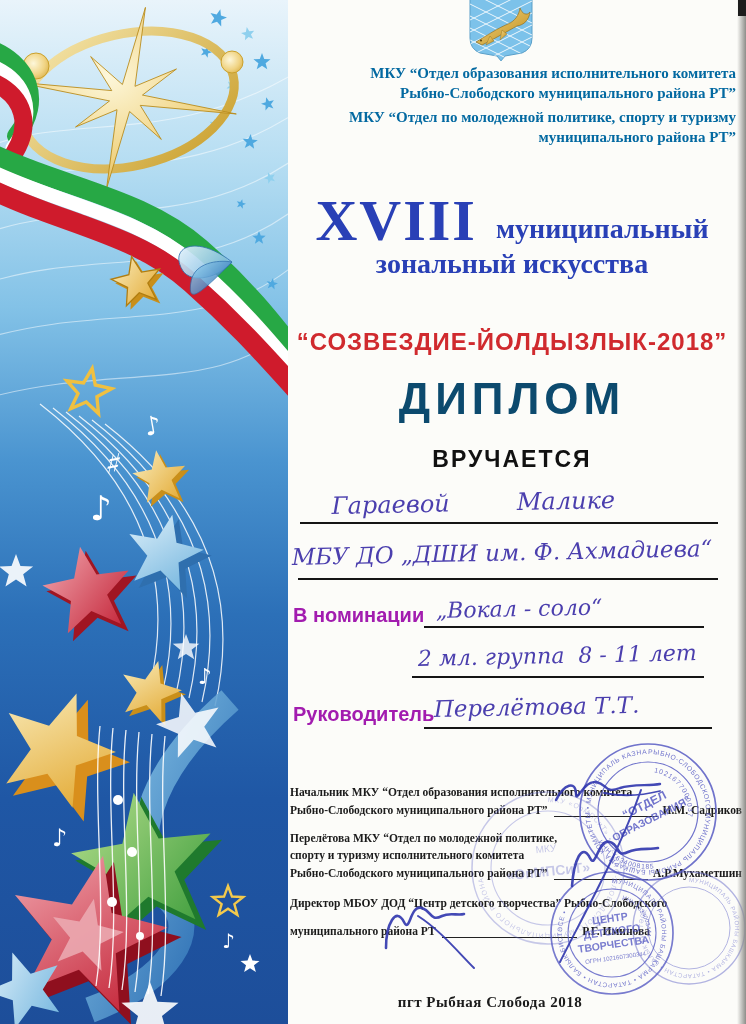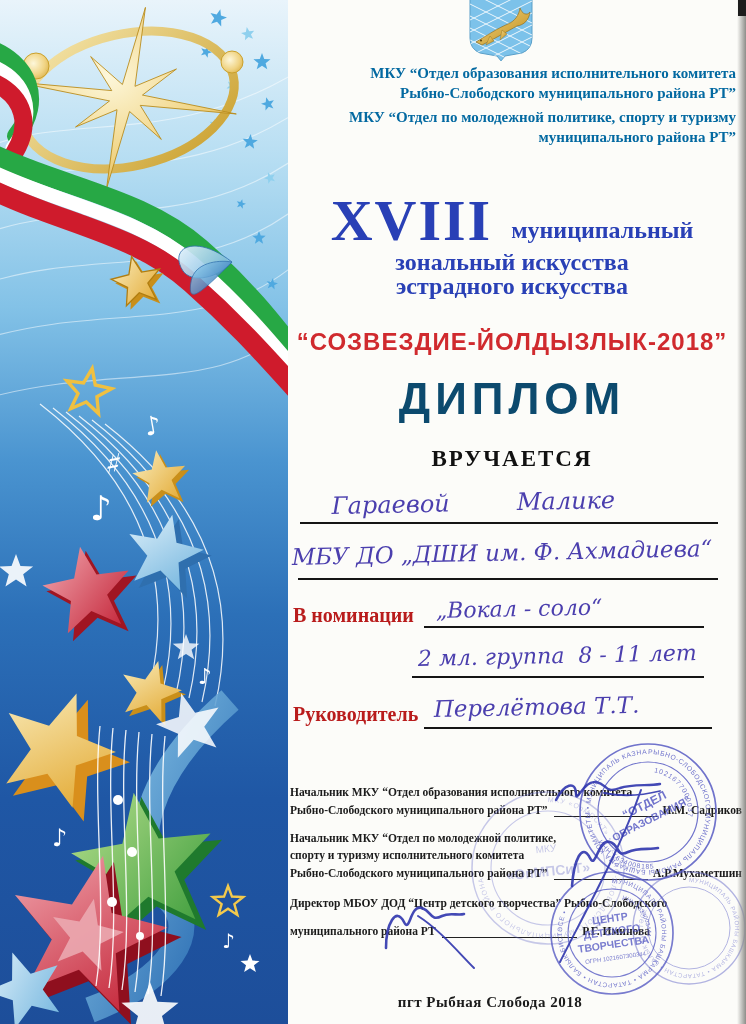--- a/index.html
+++ b/index.html
@@ -12,46 +12,46 @@
   
   .emblem{left:468px;top:0;width:66px;height:62px;}
   .org{left:288px;width:448px;text-align:right;font-weight:bold;
        font-size:15px;line-height:1.32;color:#0369a1;}
   .org1{top:64px;}
   .org2{top:108px;}
   
   .title{left:288px;top:192px;width:448px;text-align:center;color:#2940b6;
          font-weight:bold;line-height:1.0;}
   .title .roman{font-size:58px;letter-spacing:2px;vertical-align:-2px;margin-right:19px;}
-  .title .big{font-size:24px;}
+  .title .big{font-size:28px;}
   .festival{left:288px;top:328px;width:448px;text-align:center;
             font-family:"Liberation Sans",sans-serif;font-weight:bold;
             font-size:24px;letter-spacing:1px;color:#d02a2e;}
   .diploma{left:288px;top:374px;width:448px;text-align:center;
            font-family:"Liberation Sans",sans-serif;font-weight:bold;
            font-size:44px;letter-spacing:5px;color:#0c4a6e;}
   .awarded{left:288px;top:446px;width:448px;text-align:center;
-           font-family:Liberation Serif, serif;font-weight:bold;
+           font-family:Liberation Sans, sans-serif;font-weight:bold;
            font-size:23px;letter-spacing:2px;color:#111;}
   
   .hw{font-family:"DejaVu Serif",serif;font-style:italic;color:#4b3fae;
       white-space:pre;transform:rotate(-1.2deg);transform-origin:left bottom;}
   .hw-name{left:332px;top:492px;font-size:24px;word-spacing:26px;}
   .hw-school{left:292px;top:544px;font-size:23px;}
   .hw-nomination{left:436px;top:598px;font-size:22px;}
   .hw-group{left:418px;top:646px;font-size:22px;}
   .hw-leader{left:434px;top:696px;font-size:23px;}
   .rule{border-top:2px solid #151515;height:0;}
   .rule1{left:300px;top:522px;width:418px;}
   .rule2{left:298px;top:578px;width:420px;}
   .rule3{left:424px;top:626px;width:280px;}
   .rule4{left:412px;top:676px;width:292px;}
   .rule5{left:424px;top:727px;width:288px;}
-  .label{font-family:Liberation Serif, serif;font-weight:bold;
-         font-size:20px;color:#b91c1c;}
+  .label{font-family:Liberation Sans, sans-serif;font-weight:bold;
+         font-size:20px;color:#a21caf;}
   .lbl-nom{left:293px;top:604px;}
   .lbl-ruk{left:293px;top:703px;}
   
   .officials{left:290px;top:784px;width:452px;font-weight:bold;
              font-size:11.5px;line-height:1.55;color:#1b1b1b;}
   .sigrow{display:flex;align-items:flex-end;}
   .fill-line{flex:1;border-bottom:1.5px solid #222;margin:0 5px 3px 6px;min-width:30px;}
   .sig-name{white-space:nowrap;}
   .gap1{margin-top:10px;}
   .gap2{margin-top:12px;}
@@ -268,21 +268,20 @@
   <div class="abs org org2">
     <div>МКУ “Отдел по молодежной политике, спорту и туризму</div>
     <div>муниципального района РТ”</div>
   </div>
 
   <div class="abs title">
     <div>
       <span class="roman">XVIII</span><span class="big">муниципальный</span>
     </div>
     <div class="big">зональный искусства</div>
-    <div class="big">эстрадного искусства</div>
   </div>
   <div class="abs festival">“СОЗВЕЗДИЕ-ЙОЛДЫЗЛЫК-2018”</div>
   <div class="abs diploma">ДИПЛОМ</div>
   <div class="abs awarded">ВРУЧАЕТСЯ</div>
 
   <div class="abs hw hw-name">Гараевой  Малике</div>
   <div class="abs rule rule1"></div>
   <div class="abs hw hw-school">МБУ ДО „ДШИ им. Ф. Ахмадиева“</div>
   <div class="abs rule rule2"></div>
 
@@ -297,21 +296,21 @@
   <div class="abs hw hw-leader">Перелётова Т.Т.</div>
   <div class="abs rule rule5"></div>
 
   <div class="abs officials">
     <div>Начальник МКУ “Отдел образования исполнительного комитета</div>
     <div class="sigrow">
       <span>Рыбно-Слободского муниципального района РТ”</span>
       <span class="fill-line"></span>
       <span class="sig-name">И.М. Садриков</span>
     </div>
-    <div class="gap1">Начальник МКУ “Отдел по молодежной политике,</div>
+    <div class="gap1">Перелётова МКУ “Отдел по молодежной политике,</div>
     <div>спорту и туризму исполнительного  комитета</div>
     <div class="sigrow">
       <span>Рыбно-Слободского муниципального района РТ”</span>
       <span class="fill-line"></span>
       <span class="sig-name">А.Р.Мухаметшин</span>
     </div>
     <div class="gap2">Директор МБОУ ДОД “Центр детского творчества” Рыбно-Слободского</div>
     <div class="sp"></div>
     <div class="sigrow" style="max-width:360px">
       <span>муниципального района РТ</span>

